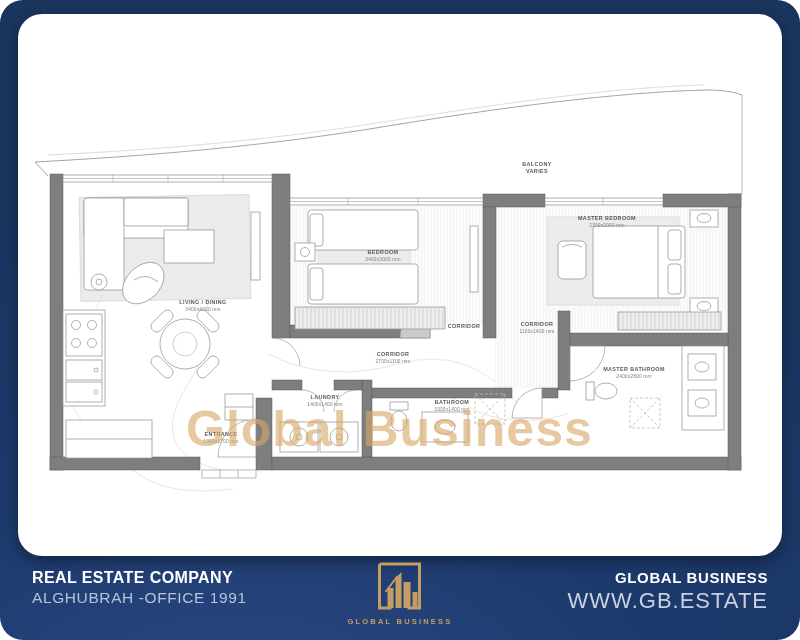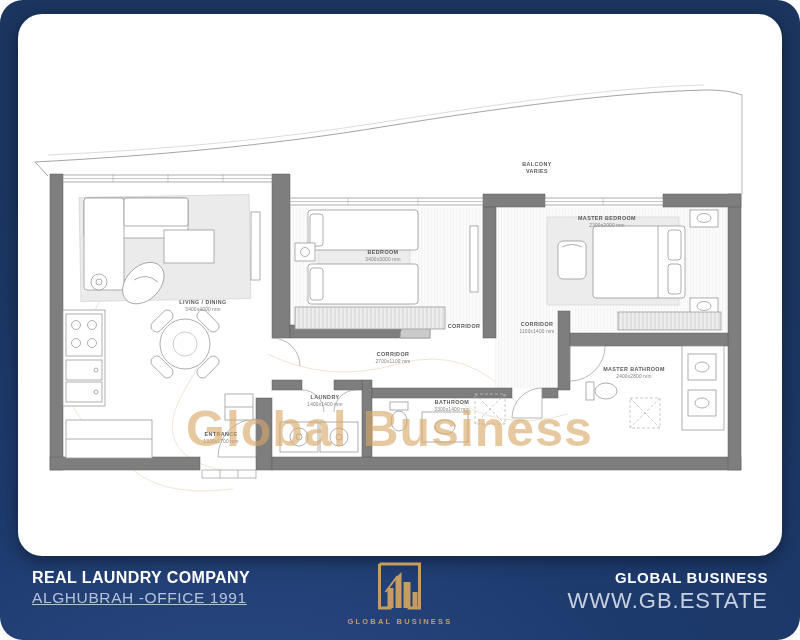--- a/index.html
+++ b/index.html
@@ -4,21 +4,21 @@
 <style>
   html,body{margin:0;padding:0;}
   body{width:800px;height:640px;overflow:hidden;font-family:"Liberation Sans",sans-serif;}
   .frame{position:relative;width:800px;height:640px;
     background:radial-gradient(120% 90% at 30% 115%, #2c4b86 0%, #1d3a6d 45%, #1b355f 100%);border-radius:23px;}
   .card{position:absolute;left:18px;top:14px;width:764px;height:542px;background:#ffffff;
     border-radius:24px;box-shadow:0 5px 16px rgba(0,0,0,.4);overflow:hidden;}
   .footer{position:absolute;left:0;top:556px;width:800px;height:84px;}
   .footer-left{position:absolute;left:32px;top:13px;}
   .footer-left .l1{color:#ffffff;font-weight:bold;font-size:16px;letter-spacing:.4px;}
-  .footer-left .l2{color:#b6c2da;font-size:15.5px;letter-spacing:.6px;margin-top:2px;text-decoration:underline;}
+  .footer-left .l2{color:#b6c2da;font-size:15.5px;letter-spacing:.6px;margin-top:2px;}
   .footer-right{position:absolute;right:32px;top:13px;text-align:right;}
   .footer-right .l1{color:#ffffff;font-weight:bold;font-size:15px;letter-spacing:.6px;}
   .footer-right .l2{color:#c9d1e0;font-size:22px;letter-spacing:1px;margin-top:2px;font-weight:300;}
   .footer-logo{position:absolute;left:50%;top:6px;transform:translateX(-50%);text-align:center;}
   .logo-label{color:#c59d63;font-size:7.5px;font-weight:bold;letter-spacing:2.2px;margin-top:3px;}
   svg text{font-family:"Liberation Sans",sans-serif;}
   .room-name{font-size:5.4px;font-weight:bold;fill:#5a5a5a;letter-spacing:.4px;}
   .room-dims{font-size:4.8px;fill:#7f7f7f;letter-spacing:.2px;}
   .wm{font-size:50px;font-weight:bold;fill:#d9a968;opacity:.62;letter-spacing:1px;}
 </style>
@@ -261,21 +261,21 @@
           <text class="room-dims" x="203" y="429">1300x1700 mm</text>
         </g>
       </g>
 
       <text class="wm" x="168" y="432">Global Business</text>
     </svg>
   </div>
 
   <div class="footer">
     <div class="footer-left">
-      <div class="l1">REAL LAUNDRY COMPANY</div>
+      <div class="l1">REAL ESTATE COMPANY</div>
       <div class="l2">ALGHUBRAH -OFFICE 1991</div>
     </div>
 
     <div class="footer-logo">
       <svg width="44" height="48" viewBox="0 0 44 48">
         <path d="M2,2 H42 V46 H30 M14,46 H2 V2" fill="none" stroke="#c59d63" stroke-width="3"></path>
         <rect x="10" y="26" width="6" height="20" fill="#c59d63"></rect>
         <polygon points="18,46 18,16 24,10 24,46" fill="#c59d63"></polygon>
         <rect x="26" y="20" width="7" height="26" fill="#c59d63"></rect>
         <rect x="35" y="30" width="5" height="16" fill="#c59d63"></rect>

